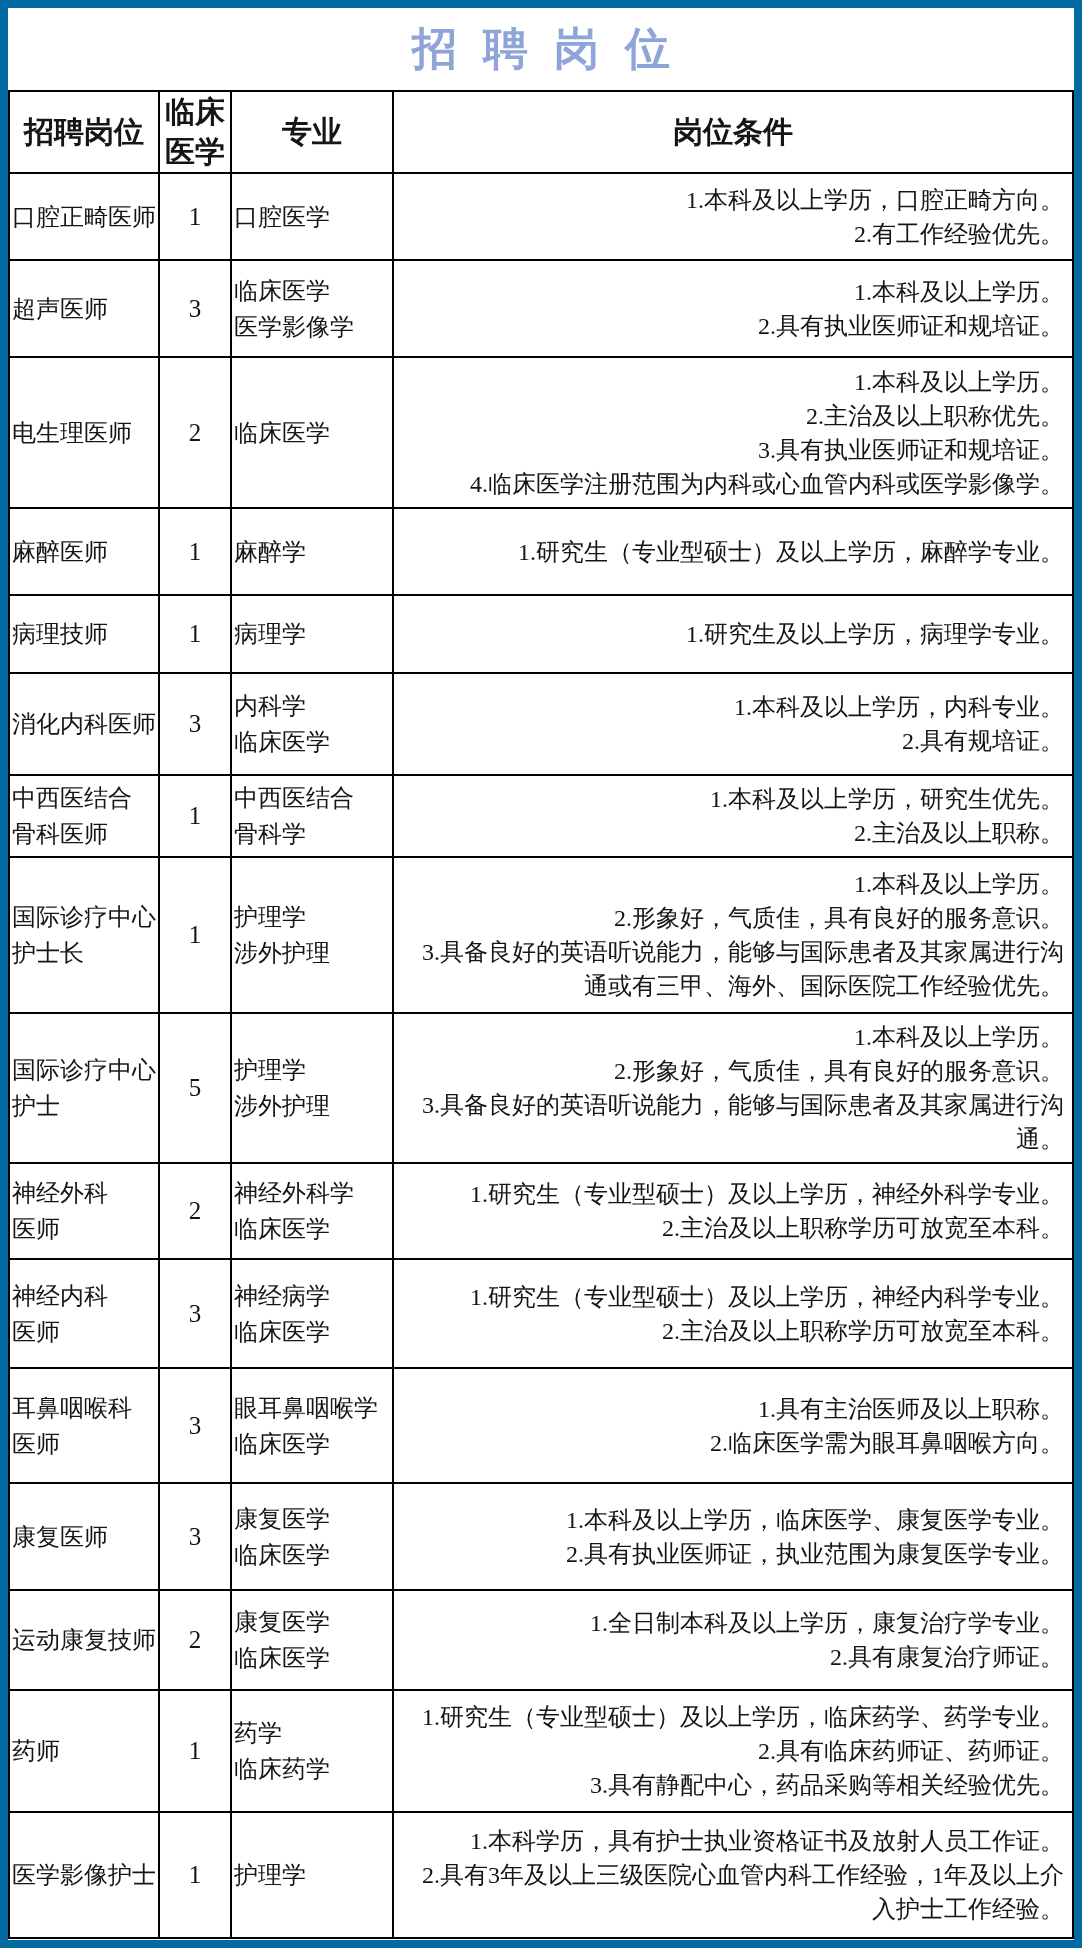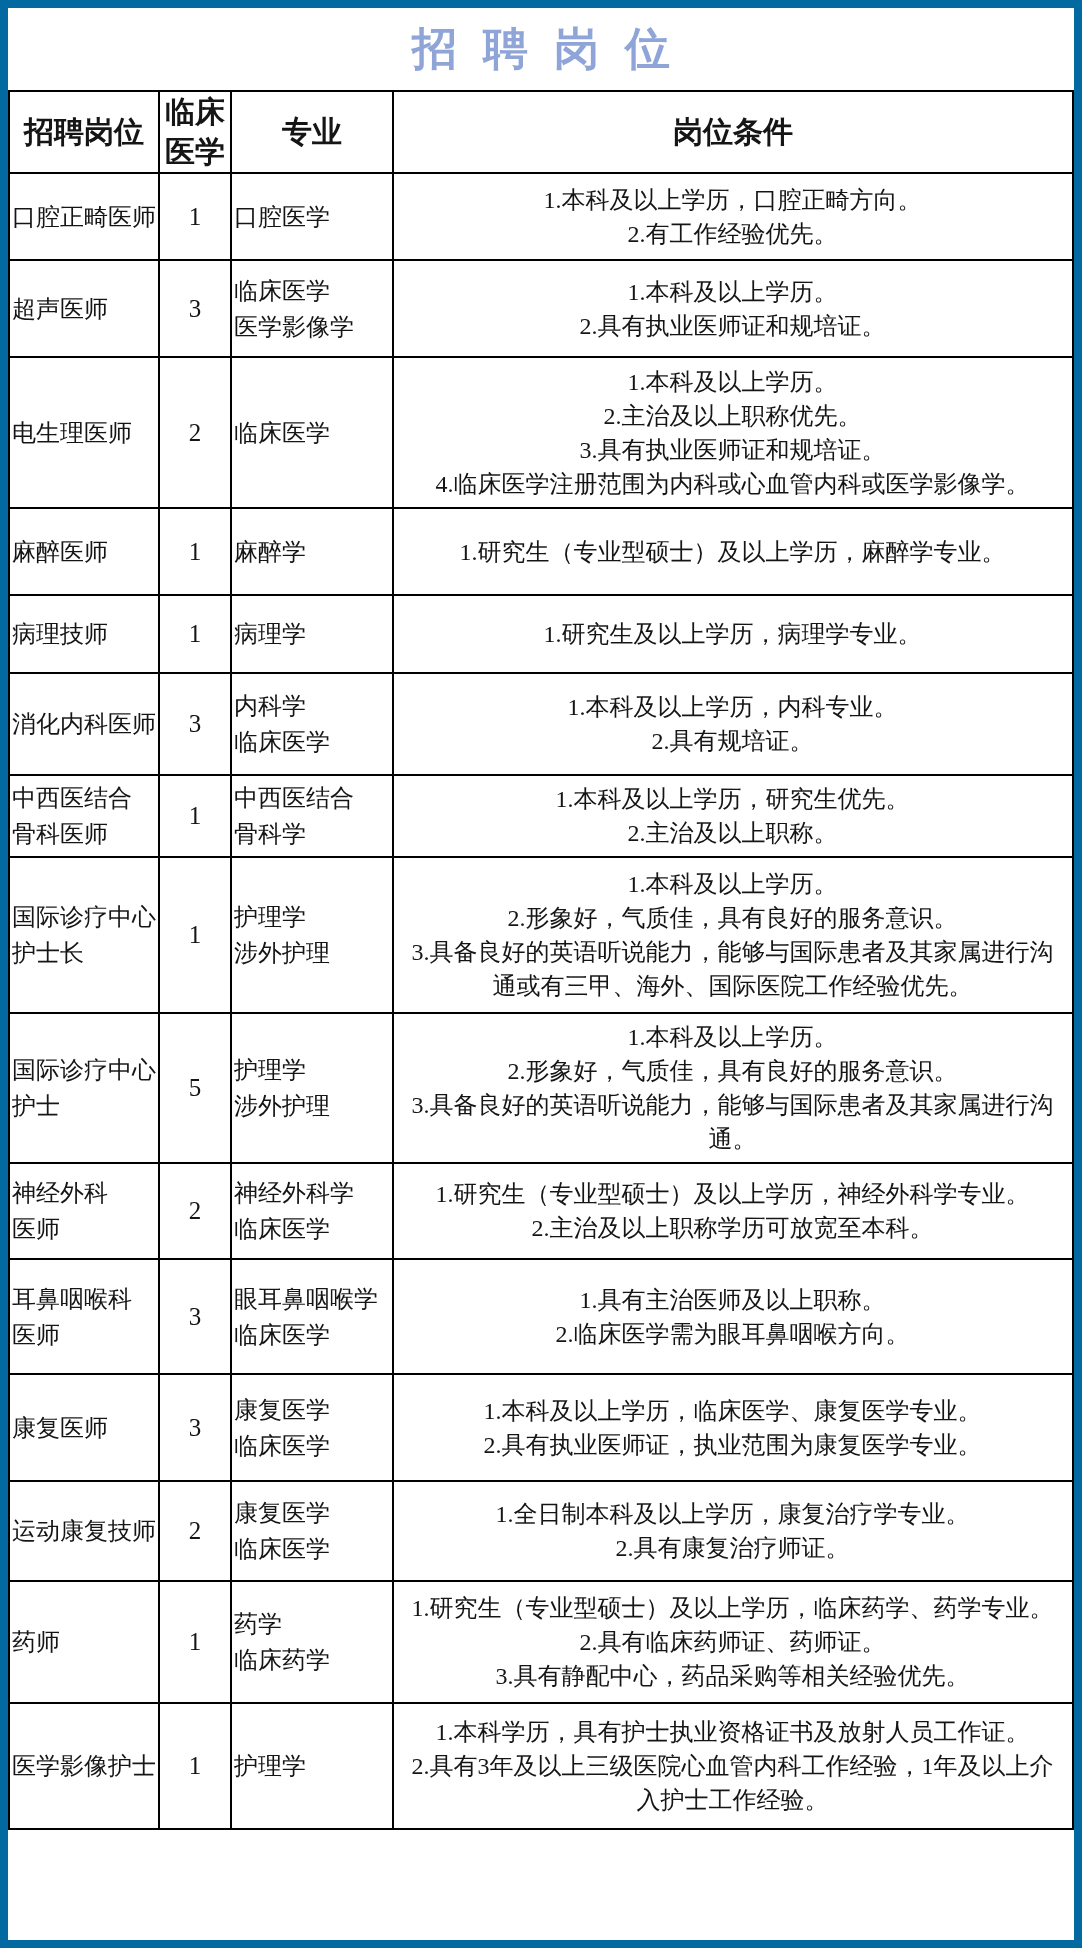--- a/index.html
+++ b/index.html
@@ -69,21 +69,21 @@
     vertical-align: middle;
     font-size: 25px;
     padding: 0;
   }
 
   td.cond-cell {
     vertical-align: middle;
     font-size: 24px;
     line-height: 34px;
     padding: 6px 8px 6px 7px;
-    text-align: center;
+    text-align: right;
   }
 </style>
 </head>
 <body>
 
 <div class="page">
 
   <div class="title-bar">
     <div class="title-text">招聘岗位</div>
   </div>
@@ -250,20 +250,35 @@
         <td class="center-cell">
           <div>神经外科学</div>
           <div>临床医学</div>
         </td>
         <td class="cond-cell">
           <div>1.研究生（专业型硕士）及以上学历，神经外科学专业。</div>
           <div>2.主治及以上职称学历可放宽至本科。</div>
         </td>
       </tr>
 
+      <tr style="height:109px">
+        <td class="center-cell">
+          <div>神经内科</div>
+          <div>医师</div>
+        </td>
+        <td class="count-cell">3</td>
+        <td class="center-cell">
+          <div>神经病学</div>
+          <div>临床医学</div>
+        </td>
+        <td class="cond-cell">
+          <div>1.研究生（专业型硕士）及以上学历，神经内科学专业。</div>
+          <div>2.主治及以上职称学历可放宽至本科。</div>
+        </td>
+      </tr>
 
       <tr style="height:115px">
         <td class="center-cell">
           <div>耳鼻咽喉科</div>
           <div>医师</div>
         </td>
         <td class="count-cell">3</td>
         <td class="center-cell">
           <div>眼耳鼻咽喉学</div>
           <div>临床医学</div>

